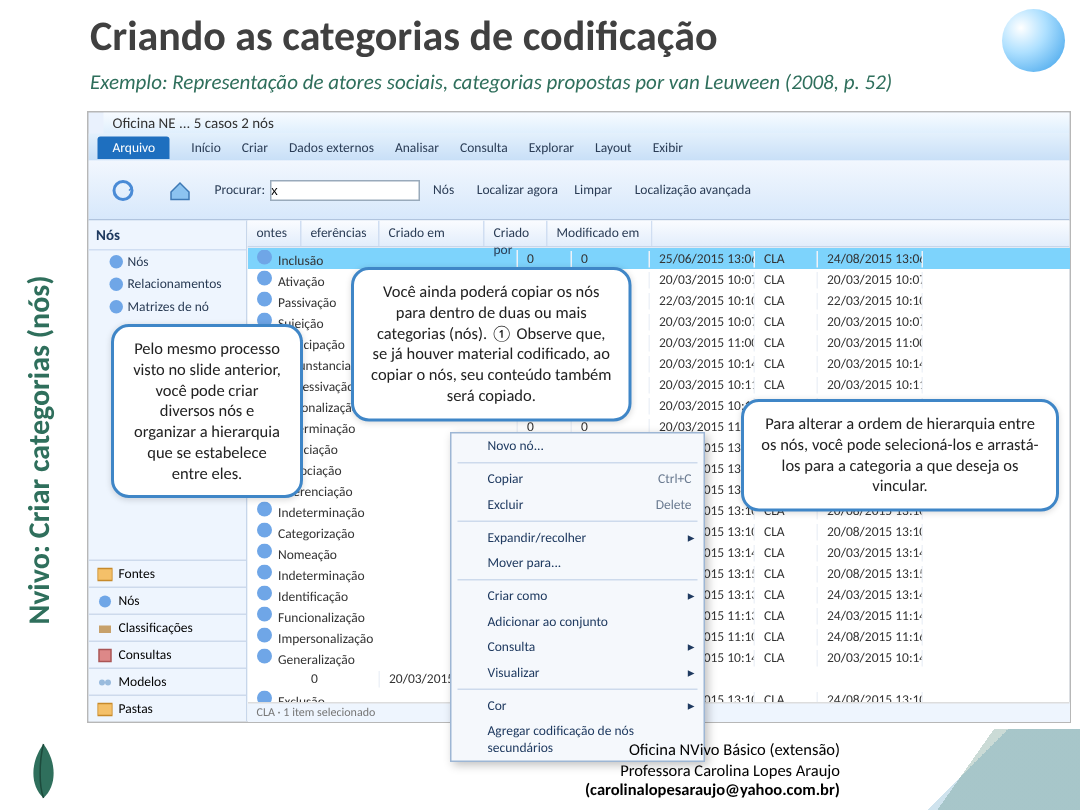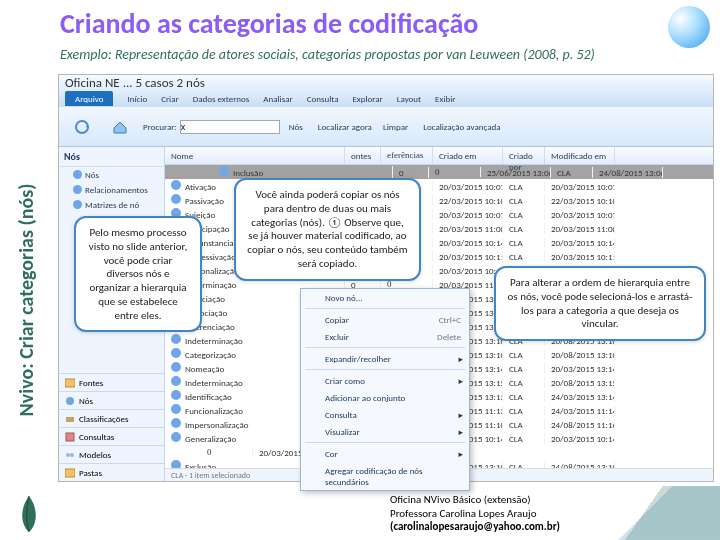--- a/index.html
+++ b/index.html
@@ -7,21 +7,21 @@
     width: 720px; height: 540px;
     font-family: Calibri, Arial, sans-serif;
     background: #fff;
     position: relative;
     overflow: hidden;
     font-size: 11px;
   }
   
   .title {
     position: absolute; left: 60px; top: 6px;
-    font-size: 28px; font-weight: 700; color: #8b5cf6;
+    font-size: 28px; font-weight: 700; color: #404040;
   }
   .subtitle {
     position: absolute; left: 60px; top: 46px;
     font-size: 14px; font-style: italic; color: #2f6f5c;
   }
   
   .tr-logo {
     position: absolute; right: 10px; top: 6px; width: 42px; height: 42px;
     border-radius: 50%; background: radial-gradient(circle at 30% 30%, #fff, #aee0ff 40%, #5db3f0 80%);
   }
@@ -37,21 +37,21 @@
   }
   
   .app {
     position: absolute; left: 58px; top: 74px; right: 6px; bottom: 58px;
     border: 1px solid #b7b7b7;
     background: #e9f1fd;
     overflow: hidden;
   }
   .titlebar {
     height: 14px; background: linear-gradient(#f7fbff,#dfeffd);
-    font-size: 13px; padding-left: 6px; color: #333;
+    font-size: 10px; padding-left: 6px; color: #333; margin-left: 10px;
   }
   .ribbon-tabs {
     height: 18px; background: linear-gradient(#e3f0fc,#c8dff7);
     display: flex; gap: 14px; padding-left: 6px; font-size: 9px; align-items: center; color: #2a3c55;
   }
   .ribbon-tabs .file {
     background: #1e6fbf; color: #fff; padding: 2px 10px; border-radius: 2px 2px 0 0;
   }
   .ribbon {
     height: 40px; background: linear-gradient(#f2f7fe,#d7e8fb);
@@ -70,26 +70,26 @@
   .navpane .lower { margin-top:auto; }
   .navpane .lower .stripe{ font-size:9px; padding:3px 6px; border-top:1px solid #cddaec; display:flex; align-items:center; gap:4px; }
   .navpane .lower .stripe svg{flex:none}
   .listpane { flex:1; background:#fff; position:relative; overflow:hidden;}
   .listhead {
     height:18px; background:linear-gradient(#fafcff,#e2edfb);
     border-bottom:1px solid #c7d6ea;
     display:flex; font-size:9px; color:#2a3c55;
   }
   .listhead div { padding:3px 6px; border-right:1px solid #d0def2; }
-  .col-name{ width:180px;} .col-f{width:36px;} .col-r{width:52px;font-family:Liberation Serif, serif;}
+  .col-name{ width:180px;} .col-f{width:36px;} .col-r{width:52px;}
   .col-c{width:70px;} .col-u{width:42px;} .col-m{width:70px;}
   .rowwrap{ overflow:auto; height:calc(100% - 18px);}
   .row{ display:flex; font-size:9px; color:#333; height:14px; align-items:center;}
   .row div{ padding:0 6px; border-right:1px solid #eef2f8; overflow:hidden; white-space:nowrap;}
-  .row.sel{background:#a3a3a3;padding-left:48px;}
+  .row.sel{background:#7dd3fc;}
   .callout {
     position:absolute; background:#fff; border:2px solid #3f86c7; border-radius:12px;
     padding:8px 10px; font-size:11px; text-align:center; line-height:1.25; color:#222;
     box-shadow:0 1px 4px rgba(0,0,0,.15);
   }
   .context-menu {
     position:absolute; background:#f5f8fc; border:1px solid #9db6d4; width:170px;
     font-size:9px; box-shadow:2px 2px 6px rgba(0,0,0,.25);
   }
   .context-menu .mi{ padding:3px 10px 3px 24px; position:relative; color:#1f3a60;}
@@ -100,21 +100,21 @@
     position:absolute; left:0; right:0; bottom:0; height:54px;
   }
   .footer .accent { position:absolute; right:0; bottom:0; width:150px; height:54px;
     background: linear-gradient(135deg, transparent 50%, #cfe3ee 50%);
   }
   .footer .accent2 { position:absolute; right:0; bottom:0; width:200px; height:54px;
     background: linear-gradient(125deg, transparent 60%, rgba(47,111,92,.25) 60%);
   }
   .footer .leaf { position:absolute; left:14px; bottom:6px; width:30px; height:40px;}
   .footer-text{
-    position:absolute; right:160px; bottom:6px; text-align:left; font-size:11px; line-height:1.25;
+    position:absolute; right:160px; bottom:6px; text-align:right; font-size:11px; line-height:1.25;
   }
   .tiny{font-size:8px;color:#777;padding:1px 6px;border-top:1px solid #ddd;}
 </style>
 </head>
 <body>
 
 <div class="title">Criando as categorias de codificação</div>
 <div class="subtitle">Exemplo: Representação de atores sociais, categorias propostas por van Leuween (2008, p. 52)</div>
 <div class="tr-logo"></div>
 
@@ -209,21 +209,20 @@
             <svg width="10" height="10">
               <rect width="10" height="8" y="1" fill="#f4c069" stroke="#c78a2b"></rect>
             </svg>
             <span>Pastas</span>
           </div>
       </div>
     </div>
 
     <div class="listpane">
       <div class="listhead">
-        <div class="col-name">Nome</div>
         <div class="col-f">ontes</div>
         <div class="col-r">eferências</div>
         <div class="col-c">Criado em</div>
         <div class="col-u">Criado por</div>
         <div class="col-m">Modificado em</div>
       </div>
       <div class="rowwrap" id="rowwrap">
           <div class="row sel">
             <div class="col-name"><span style="display:inline-block;width:10px;height:10px;border-radius:50%;background:#6fa6e7;margin-right:4px"></span>Inclusão</div>
             <div class="col-f">0</div>
@@ -417,20 +416,21 @@
 <div class="callout" style="left:234px; top:178px; width:187px;">Você ainda poderá copiar os nós para dentro de duas ou mais categorias (nós). ① Observe que, se já houver material codificado, ao copiar o nós, seu conteúdo também será copiado.</div>
 <div class="callout" style="left:494px; top:266px; width:212px;">Para alterar a ordem de hierarquia entre os nós, você pode selecioná-los e arrastá-los para a categoria a que deseja os vincular.</div>
 
 <div class="context-menu" style="left:300px; top:288px;">
   <div class="mi">Novo nó...</div>
   <div class="sep"></div>
   <div class="mi"><span>Copiar</span><span class="sc">Ctrl+C</span></div>
   <div class="mi"><span>Excluir</span><span class="sc">Delete</span></div>
   <div class="sep"></div>
   <div class="mi"><span>Expandir/recolher</span><span class="arr">▸</span></div>
+  <div class="mi">Mover para...</div>
   <div class="sep"></div>
   <div class="mi"><span>Criar como</span><span class="arr">▸</span></div>
   <div class="mi">Adicionar ao conjunto</div>
   <div class="mi"><span>Consulta</span><span class="arr">▸</span></div>
   <div class="mi"><span>Visualizar</span><span class="arr">▸</span></div>
   <div class="sep"></div>
   <div class="mi"><span>Cor</span><span class="arr">▸</span></div>
   <div class="mi">Agregar codificação de nós secundários</div>
 </div>
 

